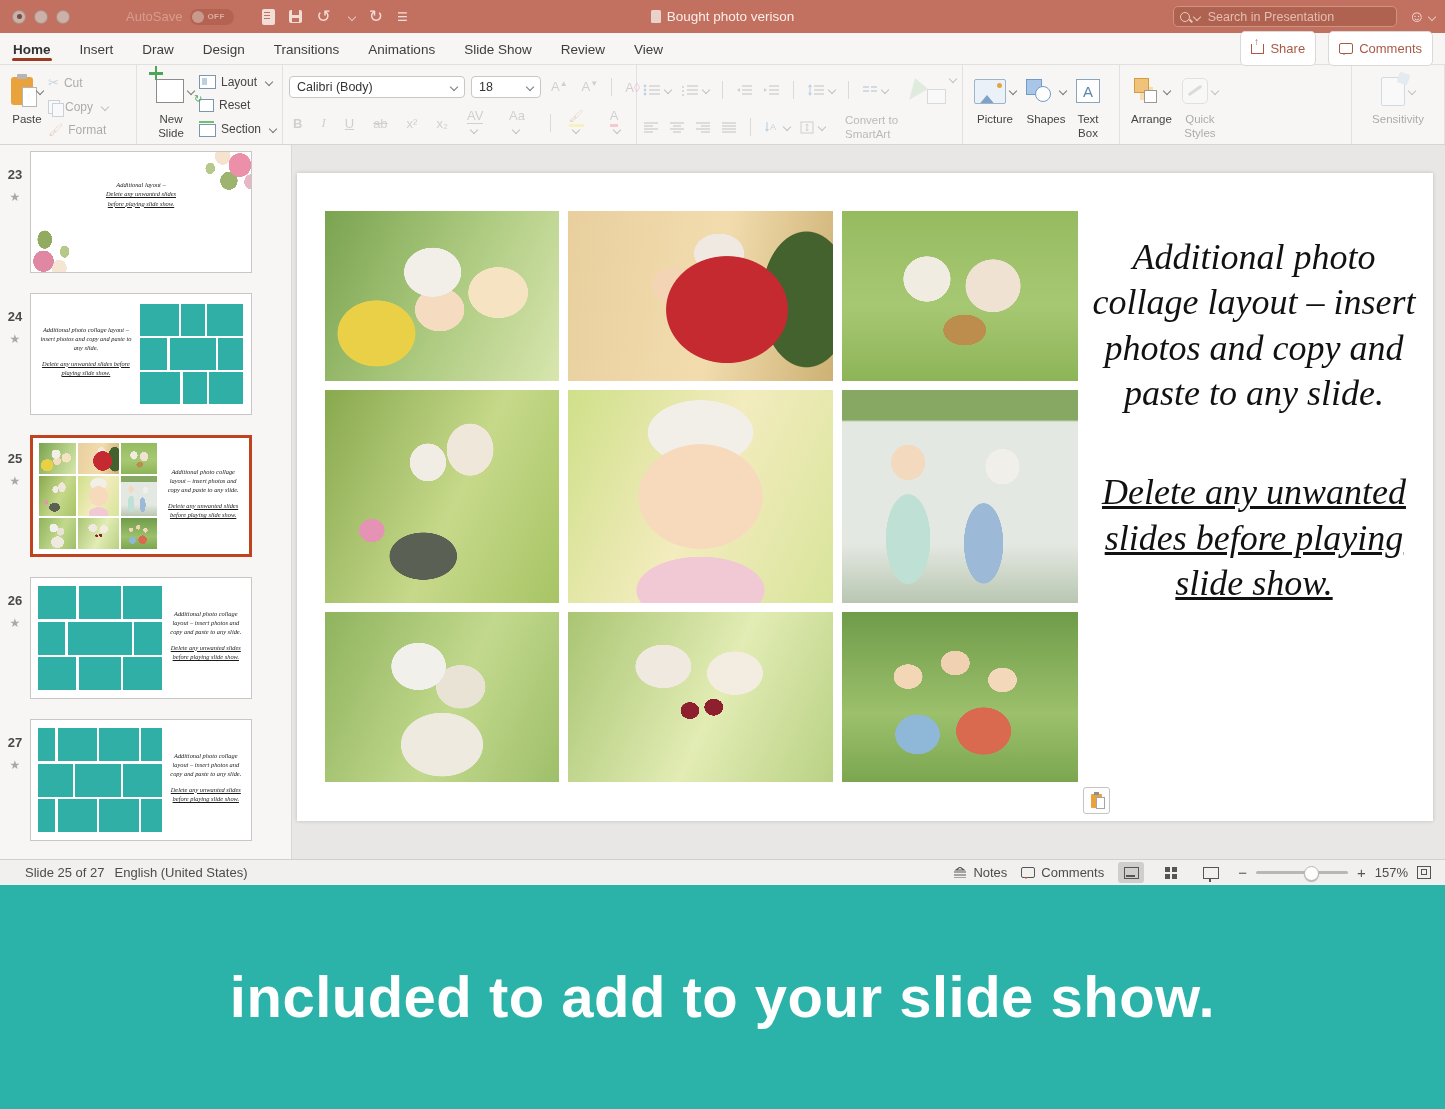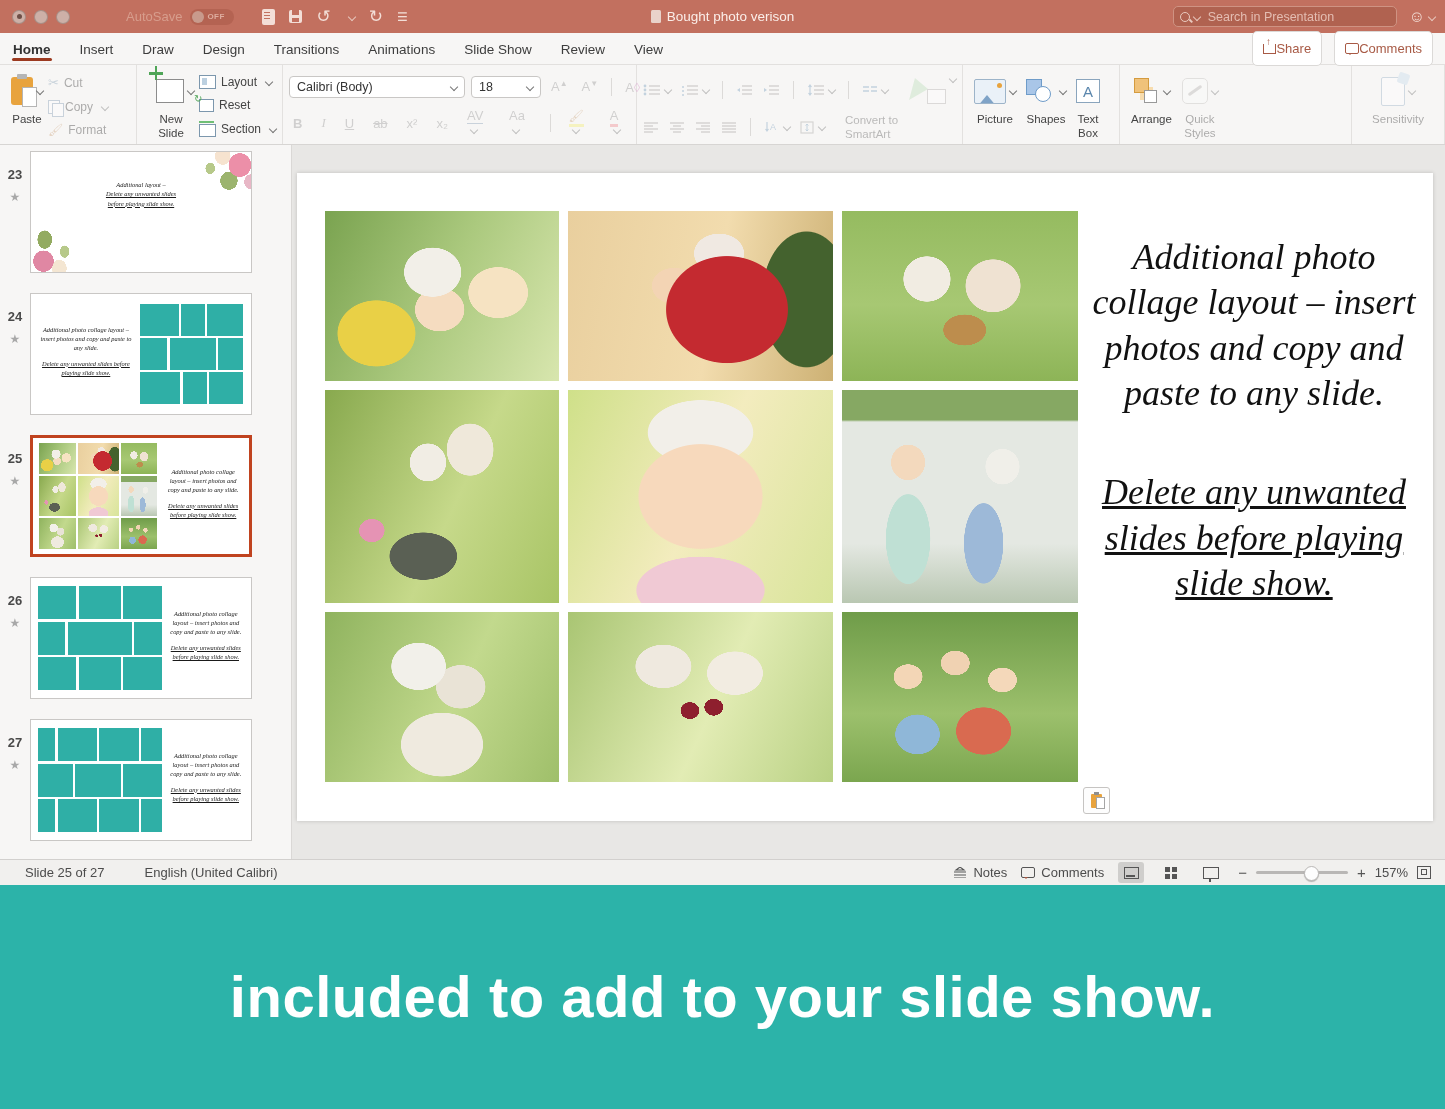--- a/index.html
+++ b/index.html
@@ -30,21 +30,21 @@
   .mag::after{content:"";position:absolute;width:4px;height:1.5px;background:#e9cabf;transform:rotate(45deg);right:-4px;bottom:-1px;}
   #searchbox .ph-text{color:#e4bdb2;font-size:12.5px;margin-left:8px;}
   #smiley{margin:0 10px 0 12px;color:#f3ded7;font-size:16px;display:flex;align-items:center;}
   
   #tabbar{height:31px;background:#f7f6f5;border-bottom:1px solid #e2e0de;display:flex;align-items:center;position:relative;}
   #tabs{display:flex;margin-left:12px;gap:27px;}
   .tab{font-size:13.5px;color:#3d3d3d;padding:6px 1px 5px;position:relative;cursor:default;}
   .tab.active{font-weight:bold;color:#333;}
   .tab.active::after{content:"";position:absolute;left:0;right:0;bottom:1px;height:3px;border-radius:2px;background:#9c3a20;}
   #tab-actions{margin-left:auto;display:flex;gap:12px;margin-right:12px;}
-  .pill-btn{background:#fff;border:1px solid #dbd9d7;border-radius:5px;padding:9px 10px;font-size:13px;color:#a85a45;display:flex;align-items:center;cursor:default;}
+  .pill-btn{background:#fff;border:1px solid #dbd9d7;border-radius:5px;padding:9px 10px;font-size:13px;color:#a85a45;display:flex;align-items:center;gap:6px;cursor:default;}
   .ic-share{display:inline-block;width:11px;height:9px;border:1.5px solid #a85a45;border-top:none;position:relative;}
   .ic-share::after{content:"↑";position:absolute;left:1.5px;top:-8px;font-size:10px;color:#a85a45;}
   .ic-bubble{display:inline-block;width:12px;height:9px;border:1.5px solid #a85a45;border-radius:2px;position:relative;}
   .ic-bubble::after{content:"";position:absolute;left:2px;bottom:-4px;border:2.5px solid transparent;border-top-color:#a85a45;}
   
   #ribbon{height:79px;background:#f7f6f5;border-bottom:1px solid #d7d5d3;display:flex;}
   .rgroup{border-right:1px solid #e3e1df;display:flex;align-items:flex-start;padding:8px 6px 4px;box-sizing:border-box;}
   .bigbtn{display:flex;flex-direction:column;align-items:center;font-size:11.5px;color:#444;margin:0 5px;cursor:default;}
   .bigbtn .bb-ic{height:36px;display:flex;align-items:center;}
   .bigbtn .bb-label{text-align:center;line-height:1.2;margin-top:4px;}
@@ -148,21 +148,21 @@
   #slide-textblock{position:absolute;right:14px;top:62px;width:330px;font-family:"Liberation Serif",serif;font-style:italic;font-size:36px;line-height:1.26;color:#111;text-align:center;}
   #slide-textblock p{margin:0;}
   #slide-textblock p + p{margin-top:54px;}
   #slide-textblock .u{text-decoration:underline;}
   #paste-options{position:absolute;left:786px;top:614px;width:25px;height:25px;background:#fdfdfd;border:1px solid #c6c4c2;border-radius:3px;display:flex;align-items:center;justify-content:center;}
   .ic-paste-sm{width:11px;height:14px;background:#e8a33d;border-radius:1px;position:relative;}
   .ic-paste-sm::before{content:"";position:absolute;left:3px;top:-2px;width:5px;height:3px;background:#8f8f8f;}
   .ic-paste-sm::after{content:"";position:absolute;right:-3px;bottom:-1px;width:7px;height:10px;background:#fff;border:1px solid #a5a5a5;}
   
   #statusbar{height:25px;background:#f1f0ee;border-top:1px solid #d2d0ce;display:flex;align-items:center;font-size:13px;color:#4c4c4c;}
-  #statusbar .left{margin-left:25px;display:flex;gap:40px;}
+  #statusbar .left{margin-left:25px;display:flex;gap:10px;}
   #statusbar .right{margin-left:auto;display:flex;align-items:center;gap:14px;margin-right:14px;}
   .sb-item{display:flex;align-items:center;gap:6px;cursor:default;}
   .viewbtn{width:26px;height:21px;border-radius:3px;display:flex;align-items:center;justify-content:center;}
   .viewbtn.active{background:#cfcecc;}
   .ic-normal{width:13px;height:10px;border:1.3px solid #555;position:relative;}
   .ic-normal::after{content:"";position:absolute;left:1px;bottom:1px;width:9px;height:1.5px;background:#555;}
   .ic-grid{width:12px;height:12px;background:
     linear-gradient(#555,#555) 0 0/5px 5px no-repeat,
     linear-gradient(#555,#555) 7px 0/5px 5px no-repeat,
     linear-gradient(#555,#555) 0 7px/5px 5px no-repeat,
@@ -632,21 +632,21 @@
       <div id="paste-options">
         <span class="ic-paste-sm"></span>
       </div>
     </div>
   </div>
 </div>
 
 <div id="statusbar">
   <div class="left">
     <span class="sb-item">Slide 25 of 27</span>
-    <span class="sb-item">English (United Calibri)</span>
+    <span class="sb-item">English (United States)</span>
   </div>
   <div class="right">
     <span class="sb-item">
       <span class="svgic">
           <svg width="14" height="11">
             <path d="M7 0l4 3H3z" fill="none" stroke="#555" stroke-width="1.1"></path>
             <path d="M1 5h12M1 8h12M1 11h12" stroke="#555" stroke-width="1.2"></path>
           </svg>
         </span>
       <span>Notes</span>

